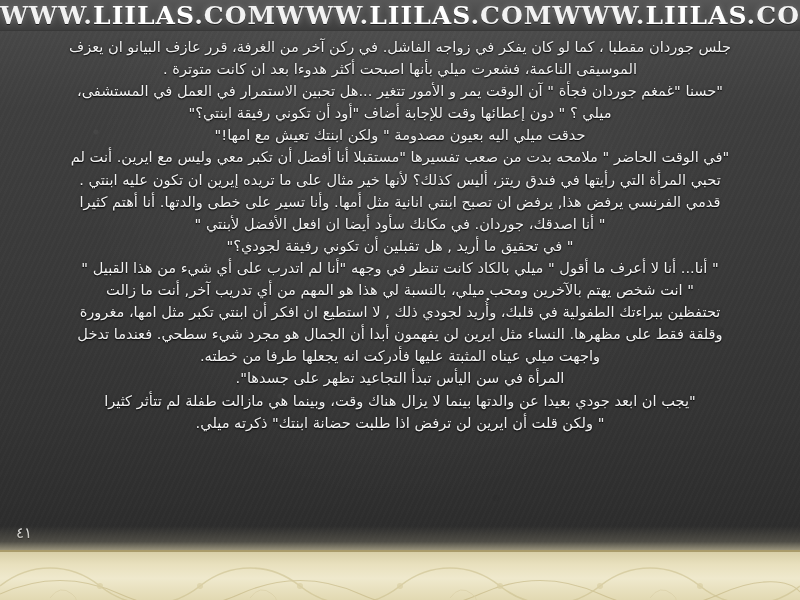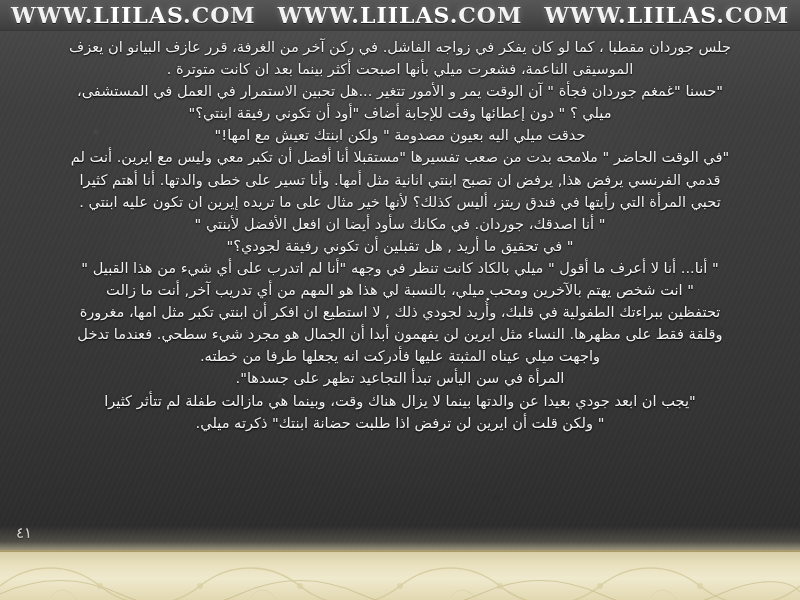--- a/index.html
+++ b/index.html
@@ -49,21 +49,21 @@
     display: flex;
     align-items: center;
     justify-content: space-around;
     background: linear-gradient(180deg, #575757 0%, #4a4a4a 55%, #3d3d3d 100%);
     border-bottom: 1px solid rgba(0,0,0,0.35);
     overflow: hidden;
   }
   .banner .wm {
     font-family: "DejaVu Serif", serif;
     font-weight: bold;
-    font-size: 22px;
+    font-size: 25px;
     letter-spacing: 1px;
     color: #f2f2f2;
     text-shadow: 0 1px 0 rgba(0,0,0,0.6), 0 0 6px rgba(255,255,255,0.25);
     white-space: nowrap;
   }
   .banner .wm .dom { color: #ffffff; }
 
   
   .content {
     position: absolute;
@@ -138,27 +138,27 @@
     <div class="wm">
       <span>WWW.</span><span class="dom">LIILAS</span><span>.COM</span>
     </div>
     <div class="wm">
       <span>WWW.</span><span class="dom">LIILAS</span><span>.COM</span>
     </div>
   </div>
 
   <div class="content">
     <div class="line">جلس جوردان مقطبا ، كما لو كان يفكر في زواجه الفاشل. في ركن آخر من الغرفة، قرر عازف البيانو ان يعزف</div>
-    <div class="line">الموسيقى الناعمة، فشعرت ميلي بأنها اصبحت أكثر بينما بعد ان كانت متوترة .</div>
+    <div class="line">الموسيقى الناعمة، فشعرت ميلي بأنها اصبحت أكثر هدوءا بعد ان كانت متوترة .</div>
     <div class="line">"حسنا "غمغم جوردان فجأة " آن الوقت يمر و الأمور تتغير ...هل تحبين الاستمرار في العمل في المستشفى،</div>
     <div class="line">ميلي ؟ " دون إعطائها وقت للإجابة أضاف "أود أن تكوني رفيقة ابنتي؟"</div>
     <div class="line">حدقت ميلي اليه بعيون مصدومة " ولكن ابنتك تعيش مع امها!"</div>
     <div class="line">"في الوقت الحاضر " ملامحه بدت من صعب تفسيرها "مستقبلا أنا أفضل أن تكبر معي وليس مع ايرين. أنت لم</div>
+    <div class="line">تحبي المرأة التي رأيتها في فندق ريتز، أليس كذلك؟ لأنها خير مثال على ما تريده إيرين ان تكون عليه ابنتي .</div>
     <div class="line">قدمي الفرنسي يرفض هذا, يرفض ان تصبح ابنتي انانية مثل أمها. وأنا تسير على خطى والدتها. أنا أهتم كثيرا</div>
-    <div class="line">تحبي المرأة التي رأيتها في فندق ريتز، أليس كذلك؟ لأنها خير مثال على ما تريده إيرين ان تكون عليه ابنتي .</div>
     <div class="line">" أنا اصدقك، جوردان. في مكانك سأود أيضا ان افعل الأفضل لأبنتي "</div>
     <div class="line">" في تحقيق ما أريد , هل تقبلين أن تكوني رفيقة لجودي؟"</div>
     <div class="line">" أنا... أنا لا أعرف ما أقول " ميلي بالكاد كانت تنظر في وجهه "أنا لم اتدرب على أي شيء من هذا القبيل "</div>
     <div class="line">" انت شخص يهتم بالآخرين ومحب ميلي، بالنسبة لي هذا هو المهم من أي تدريب آخر, أنت ما زالت</div>
     <div class="line">تحتفظين ببراءتك الطفولية في قلبك، وأُريد لجودي ذلك , لا استطيع ان افكر أن ابنتي تكبر مثل امها، مغرورة</div>
     <div class="line">وقلقة فقط على مظهرها. النساء مثل ايرين لن يفهمون أبدا أن الجمال هو مجرد شيء سطحي. فعندما تدخل</div>
     <div class="line">واجهت ميلي عيناه المثبتة عليها فأدركت انه يجعلها طرفا من خطته.</div>
     <div class="line">المرأة في سن اليأس تبدأ التجاعيد تظهر على جسدها".</div>
     <div class="line">"يجب ان ابعد جودي بعيدا عن والدتها بينما لا يزال هناك وقت، وبينما هي مازالت طفلة لم تتأثر كثيرا</div>
     <div class="line">" ولكن قلت أن ايرين لن ترفض اذا طلبت حضانة ابنتك" ذكرته ميلي.</div>

